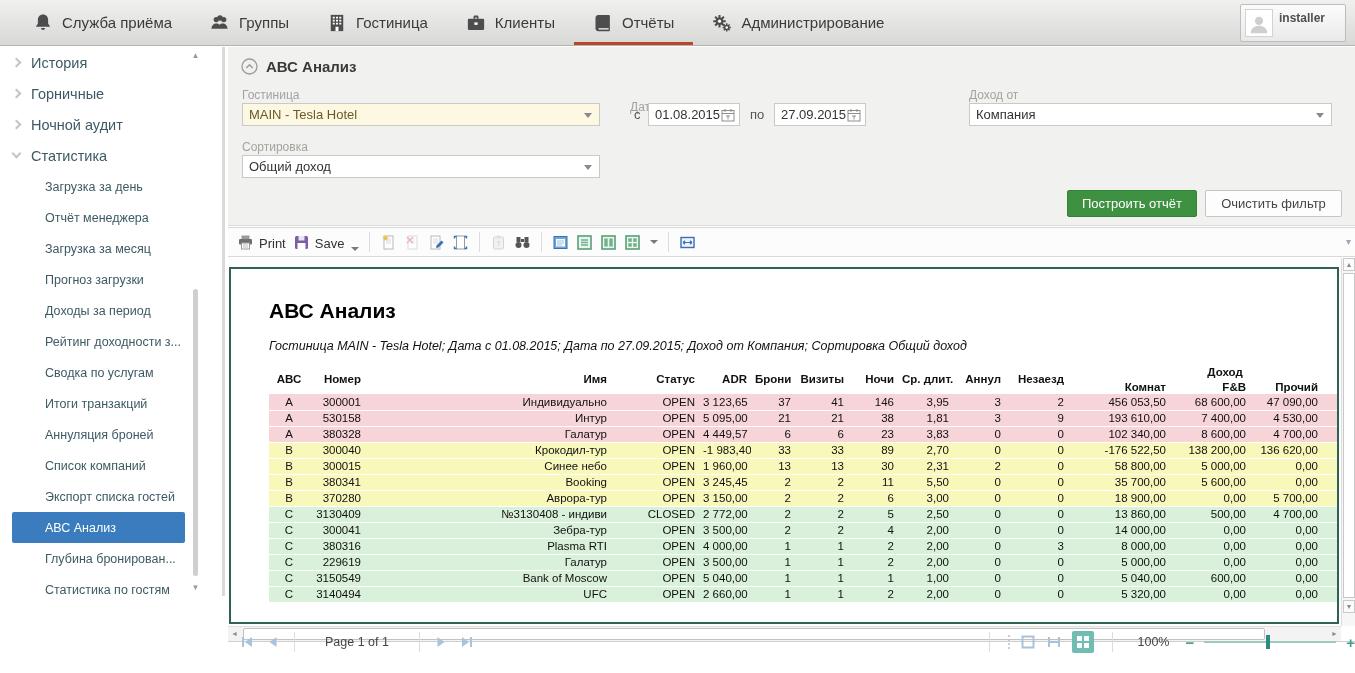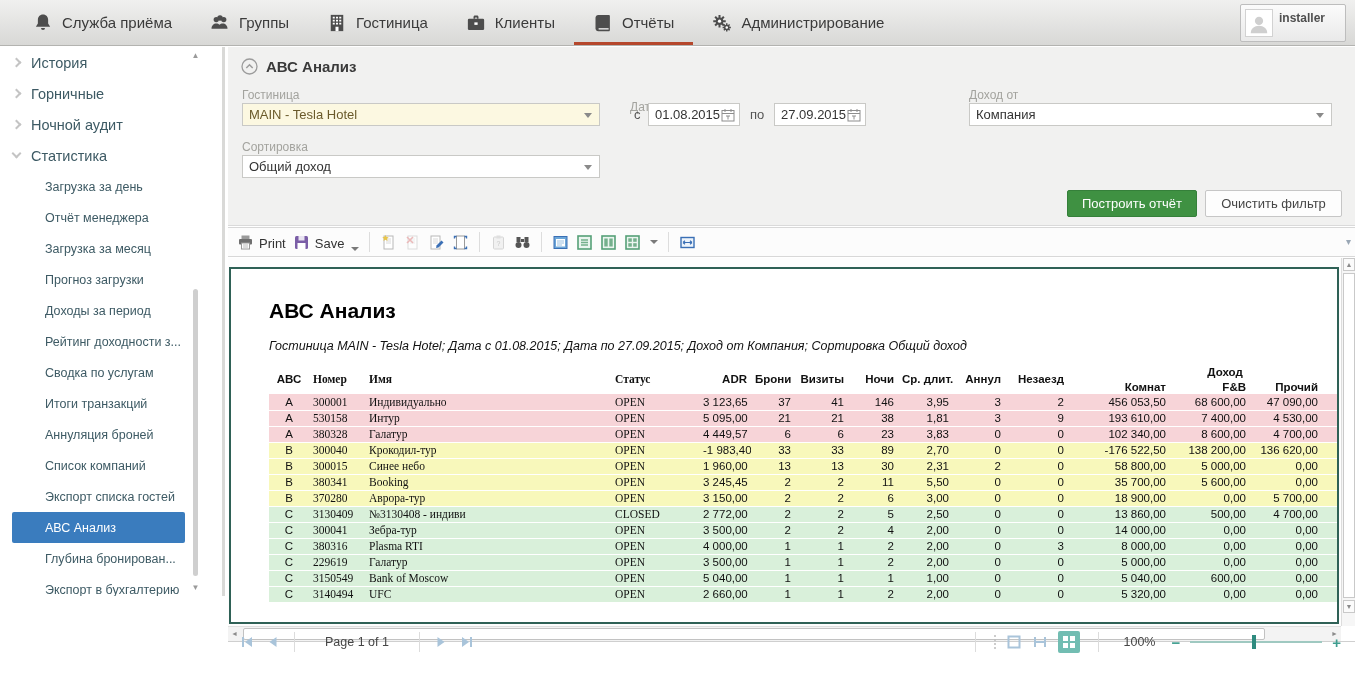--- a/index.html
+++ b/index.html
@@ -81,21 +81,21 @@
     background:#fdfdfd; }
   .report-page { position:absolute; left:1px; top:9px; width:1110px; height:357px;
     background:#fff; border:2px solid #2f6156; overflow:hidden; }
   .rp-inner { padding:30px 0 0 38px; }
   .rp-title { font-size:21px; font-weight:bold; color:#000; }
   .rp-subtitle { font-style:italic; font-size:12.5px; color:#111; margin-top:16px; }
   .report-table { border-collapse:collapse; table-layout:fixed; width:1112px;
     margin-top:11px; font-size:11.5px; color:#111; }
   .report-table th { font-weight:bold; padding:0 4px; height:15px; white-space:nowrap; overflow:hidden; }
   .report-table td { padding:0 4px; height:16px; white-space:nowrap; overflow:hidden; }
-  .report-table .c1 { text-align:center; } .report-table .lft { text-align:left;font-family:Liberation Serif, serif; }
+  .report-table .c1 { text-align:center; } .report-table .lft { text-align:right; }
   .report-table .rgt { text-align:right; }
   tr.grp-a td { background:#f7d4d8; } tr.grp-b td { background:#f8f8bb; }
   tr.grp-c td { background:#d9f0da; }
   .report-table tbody td { border-bottom:1px solid rgba(255,255,255,.55); }
 
   
   .v-scroll { position:absolute; right:0; top:258px; width:14px; height:368px;
     background:#f6f6f6; border-left:1px solid #ddd; }
   .v-scroll .box { position:absolute; left:1px; width:12px; height:13px; background:#fbfbfb;
     border:1px solid #c9c9c9; color:#8b8b8b; font-size:7px; line-height:11px; text-align:center; }
@@ -109,21 +109,21 @@
     font-size:7px; line-height:12px; text-align:center; }
 
   
   .statusbar { position:absolute; left:228px; top:641px; right:0; bottom:0;
     background:#fafafa; border-top:1px solid #cfcfcf; display:flex; align-items:center;
     font-size:12.5px; color:#454545; }
   .pg-btn { width:26px; display:flex; justify-content:center; cursor:pointer; }
   .pg-btn svg { width:12px; height:12px; fill:#a9c4da; }
   .st-sep { width:1px; height:20px; background:#dcdcdc; margin:0 8px; }
   .page-text { margin:0 22px; }
-  .st-right { margin-left:auto; display:flex; align-items:center; gap:10px; padding-right:14px; }
+  .st-right { margin-left:auto; display:flex; align-items:center; gap:10px; }
   .grip { display:flex; flex-direction:column; gap:2px; }
   .grip i { width:2px; height:2px; background:#bdbdbd; border-radius:50%; }
   .z-ico { cursor:pointer; display:flex; }
   .z-ico svg { width:16px; height:16px; }
   .z-active { width:22px; height:22px; background:#72bdb2; border-radius:2px;
     display:grid; grid-template-columns:5px 5px; gap:2px; place-content:center; cursor:pointer; }
   .z-active i { width:5px; height:5px; background:#fff; }
   .zoom-label { margin:0 6px; }
   .z-minus,.z-plus { color:#3f9d8f; font-size:15px; font-weight:bold; cursor:pointer; }
   .z-slider { position:relative; width:132px; height:14px; cursor:pointer; }
@@ -273,24 +273,20 @@
 
       <span>Экспорт списка гостей</span>
     </div>
         <div class="sb-item sub selected">
 
       <span>АВС Анализ</span>
     </div>
         <div class="sb-item sub">
 
       <span>Глубина бронирован...</span>
-    </div>
-        <div class="sb-item sub">
-
-      <span>Экспорт в бухгалтерию</span>
     </div>
         <div class="sb-item sub">
 
       <span>Статистика по гостям</span>
     </div>
       </div>
     <div class="sb-scroll">
       <div class="arr" style="top:0">▲</div>
       <div class="thumb"></div>
       <div class="arr" style="bottom:0">▼</div>

